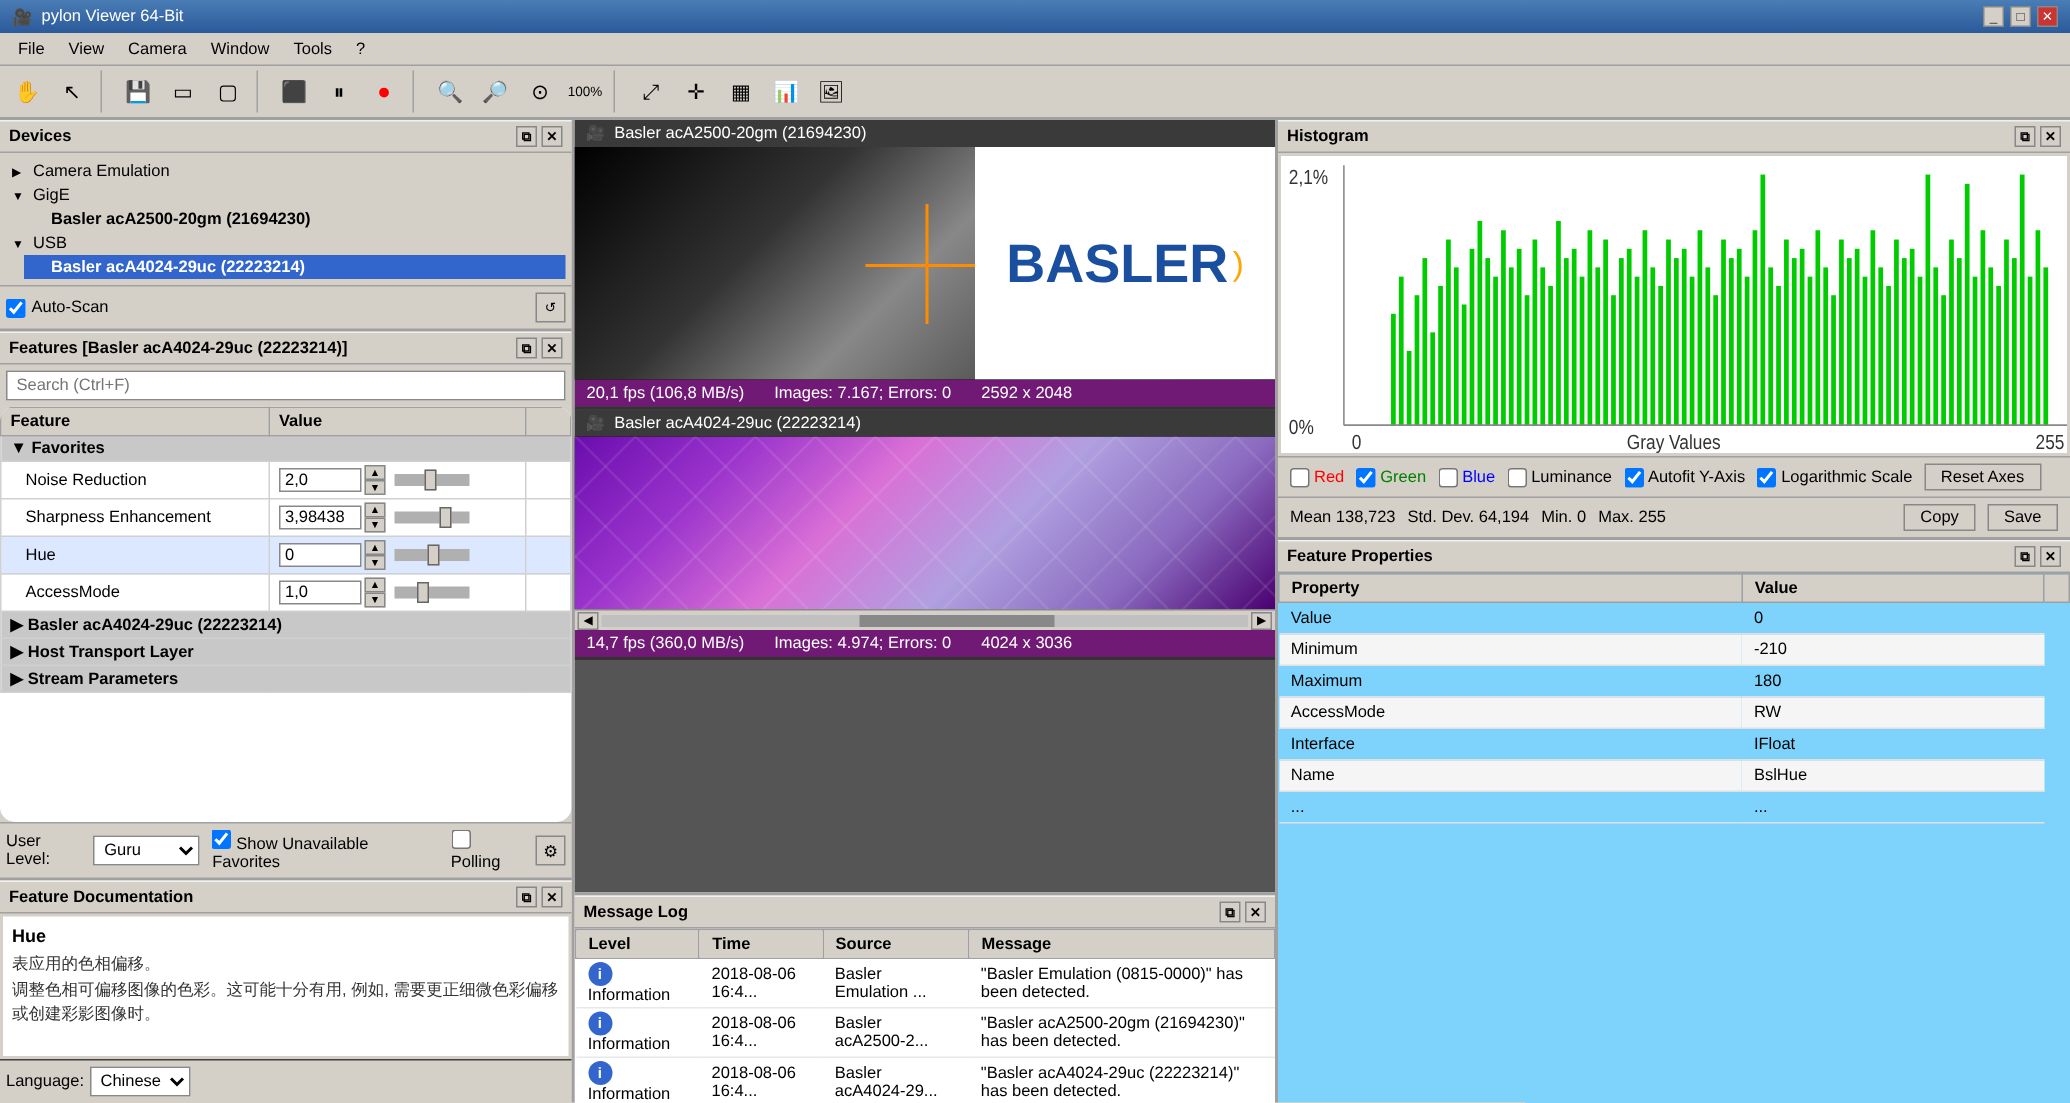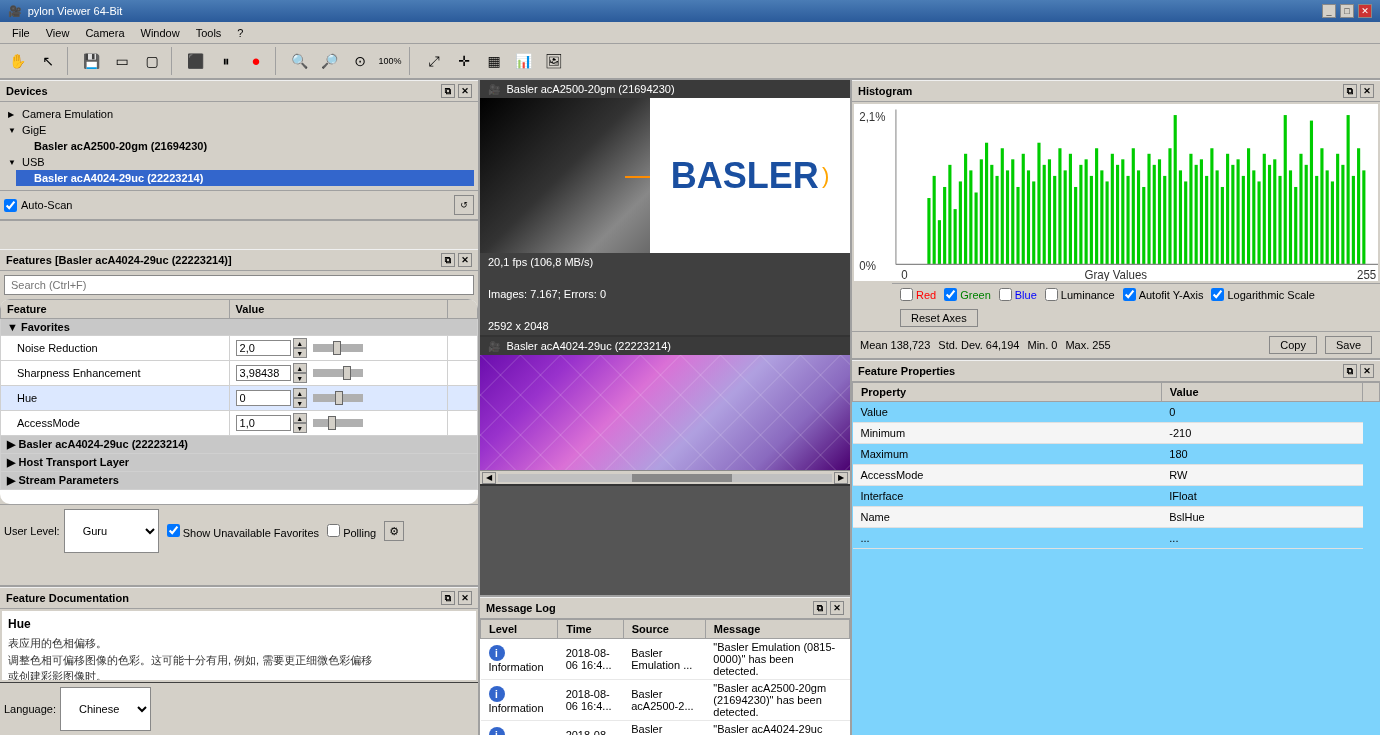--- a/index.html
+++ b/index.html
@@ -17,21 +17,21 @@
 
     
     #toolbar { background: #d4d0c8; height: 36px; display: flex; align-items: center; border-bottom: 2px solid #a0a0a0; padding: 0 4px; gap: 2px; }
     .tb-btn { width: 28px; height: 28px; background: #d4d0c8; border: 1px solid transparent; display: flex; align-items: center; justify-content: center; cursor: pointer; font-size: 14px; }
     .tb-sep { width: 6px; height: 28px; border-left: 1px solid #a0a0a0; margin: 0 3px; }
 
     
     #main { display: flex; width: 1380px; height: calc(735px - 80px); }
 
     
-    #left-panel { width: 480px; display: flex; flex-direction: column; border-right: 2px solid #a0a0a0; gap: 28px; }
+    #left-panel { width: 383px; display: flex; flex-direction: column; border-right: 2px solid #a0a0a0; }
 
     
     #devices-panel { background: #d4d0c8; border-bottom: 2px solid #a0a0a0; }
     .panel-header { background: #d4d0c8; border-top: 1px solid #f0f0f0; border-bottom: 1px solid #a0a0a0; padding: 3px 6px; display: flex; align-items: center; justify-content: space-between; font-weight: bold; font-size: 11px; }
     .panel-controls { display: flex; gap: 3px; }
     .panel-ctrl-btn { width: 14px; height: 14px; background: #d4d0c8; border: 1px solid #888; display: flex; align-items: center; justify-content: center; font-size: 9px; cursor: pointer; }
     .device-tree { padding: 4px; }
     .tree-item { padding: 2px 4px; display: flex; align-items: center; gap: 4px; cursor: pointer; }
     .tree-item .arrow { font-size: 8px; width: 10px; }
     .tree-item.selected { background: #3366cc; color: white; }
@@ -50,57 +50,57 @@
     .feature-table td { border: 1px solid #d0d0d0; padding: 2px 6px; vertical-align: middle; }
     .feature-group-header td { background: #c8c8c8; font-weight: bold; }
     .spin-control { display: flex; align-items: center; gap: 2px; }
     .spin-input { width: 55px; border: 1px solid #888; padding: 1px 3px; background: white; }
     .spin-btns { display: flex; flex-direction: column; }
     .spin-btn { width: 14px; height: 10px; background: #d4d0c8; border: 1px solid #888; font-size: 7px; display: flex; align-items: center; justify-content: center; cursor: pointer; line-height: 1; }
     .slider-track { width: 50px; height: 8px; background: #b0b0b0; position: relative; display: inline-block; margin-left: 4px; }
     .slider-thumb { position: absolute; width: 8px; height: 14px; background: #d4d0c8; border: 1px solid #666; top: -3px; cursor: pointer; }
     .features-footer { border-top: 1px solid #a0a0a0; padding: 4px; display: flex; align-items: center; gap: 8px; }
     .user-level { display: flex; align-items: center; gap: 4px; }
-    select { padding: 14px; border: 1px solid #888; background: white; font-size: 11px; }
+    select { padding: 2px; border: 1px solid #888; background: white; font-size: 11px; }
 
     
     #feature-doc { background: #d4d0c8; border-top: 2px solid #a0a0a0; height: 150px; display: flex; flex-direction: column; }
     .doc-content { padding: 6px; flex: 1; overflow-y: auto; background: white; margin: 2px; }
     .doc-content h3 { font-size: 12px; font-weight: bold; margin-bottom: 4px; }
     .doc-content p { font-size: 11px; line-height: 1.5; color: #333; }
     .doc-footer { padding: 4px; display: flex; align-items: center; gap: 6px; border-top: 1px solid #404040; }
     .language-select { display: flex; align-items: center; gap: 4px; }
 
     
     #center-panel { flex: 1; display: flex; flex-direction: column; overflow: hidden; }
 
     
     #camera-views { flex: 1; overflow-y: auto; background: #555; display: flex; flex-direction: column; }
     .camera-view { border-bottom: 2px solid #333; }
     .camera-view-header { background: #3a3a3a; color: white; padding: 3px 8px; display: flex; align-items: center; gap: 6px; font-size: 11px; }
     .camera-view-header .cam-icon { color: #ff9900; font-size: 10px; }
     .camera-image { width: 100%; height: 170px; overflow: hidden; position: relative; background: #000; }
-    .camera-footer { background: #404040; color: white; padding: 3px 8px; display: flex; gap: 20px; font-size: 10px; flex-direction: column; }
+    .camera-footer { background: #701a75; color: white; padding: 3px 8px; display: flex; gap: 20px; font-size: 10px; }
 
     
     #message-log { height: 140px; background: #d4d0c8; border-top: 2px solid #a0a0a0; display: flex; flex-direction: column; }
     .log-table { flex: 1; overflow-y: auto; background: white; margin: 0; }
     .log-table table { width: 100%; border-collapse: collapse; }
     .log-table th { background: #d4d0c8; border: 1px solid #a0a0a0; padding: 3px 8px; text-align: left; font-weight: bold; position: sticky; top: 0; }
     .log-table td { border-bottom: 1px solid #e8e8e8; padding: 2px 8px; vertical-align: middle; }
     .log-icon { width: 16px; height: 16px; background: #3366cc; border-radius: 50%; color: white; display: inline-flex; align-items: center; justify-content: center; font-weight: bold; font-size: 10px; }
 
     
     #right-panel { width: 530px; display: flex; flex-direction: column; border-left: 2px solid #a0a0a0; }
 
     
     #histogram-panel { background: #d4d0c8; border-bottom: 2px solid #a0a0a0; height: 280px; display: flex; flex-direction: column; }
     #histogram-canvas { flex: 1; background: white; margin: 2px; position: relative; overflow: hidden; }
     .hist-svg { width: 100%; height: 100%; }
-    .hist-footer { border-top: 1px solid #a0a0a0; padding: 4px 8px; display: flex; align-items: center; gap: 8px; flex-wrap: wrap; margin-left: 40px; }
+    .hist-footer { border-top: 1px solid #a0a0a0; padding: 4px 8px; display: flex; align-items: center; gap: 8px; flex-wrap: wrap; }
     .hist-checkbox { display: flex; align-items: center; gap: 3px; }
     .hist-stats { display: flex; align-items: center; gap: 8px; padding: 4px 8px; border-top: 1px solid #a0a0a0; }
     .hist-btn { padding: 2px 10px; background: #d4d0c8; border: 1px solid #888; cursor: pointer; font-size: 11px; }
 
     
     #feature-props { flex: 1; background: #d4d0c8; display: flex; flex-direction: column; overflow: hidden; }
     .props-table { flex: 1; overflow-y: auto; background: #7dd3fc; }
     .props-table table { width: 100%; border-collapse: collapse; }
     .props-table th { background: #d4d0c8; border: 1px solid #a0a0a0; padding: 3px 8px; text-align: left; font-weight: bold; }
     .props-table td { border-bottom: 1px solid #e0e0e0; padding: 4px 8px; }
@@ -398,20 +398,25 @@
             <div class="cam2-grid"></div>
           </div>
         </div>
 
         <div style="height:14px;background:#d4d0c8;border-top:1px solid #888;display:flex;align-items:center;padding:0 2px;">
           <button style="width:14px;height:12px;background:#d4d0c8;border:1px solid #888;font-size:8px;">◀</button>
           <div style="flex:1;height:8px;background:#c0c0c0;margin:0 2px;position:relative;">
             <div style="position:absolute;left:40%;width:30%;height:100%;background:#888;"></div>
           </div>
           <button style="width:14px;height:12px;background:#d4d0c8;border:1px solid #888;font-size:8px;">▶</button>
+        </div>
+        <div class="camera-footer">
+          <span>14,7 fps (360,0 MB/s)</span>
+          <span>Images: 4.974; Errors: 0</span>
+          <span>4024 x 3036</span>
         </div>
       </div>
 
     </div>
 
     <div id="message-log">
       <div class="panel-header">
         <span>Message Log</span>
         <div class="panel-controls">
           <span class="panel-ctrl-btn">⧉</span>

